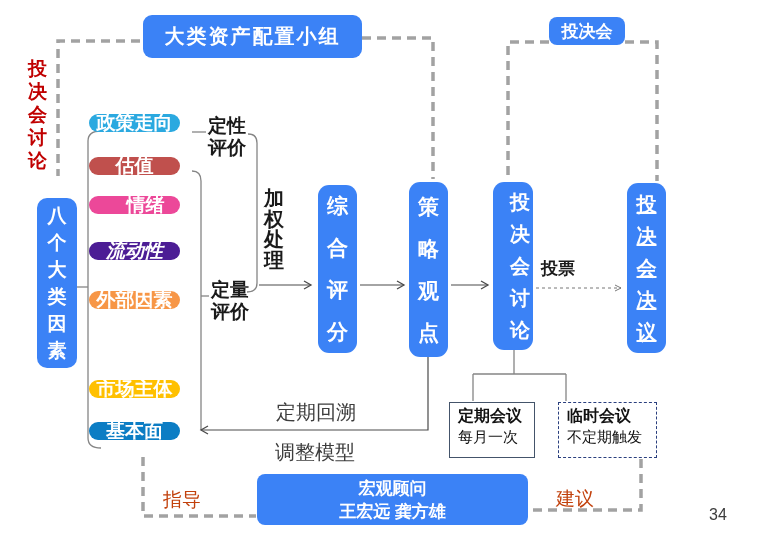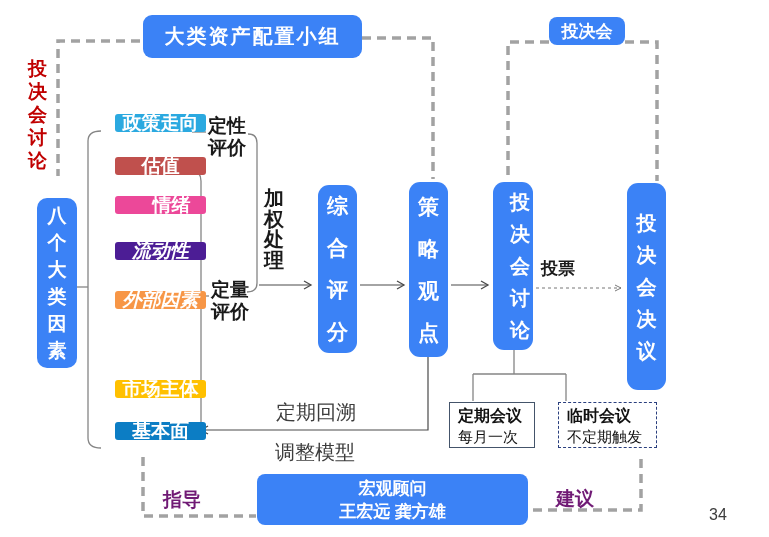--- a/index.html
+++ b/index.html
@@ -13,50 +13,50 @@
   .topbox1{left:143px;top:15px;width:219px;height:43px;border-radius:9px;font-size:20px;letter-spacing:2px;}
   .topbox2{left:549px;top:17px;width:76px;height:28px;border-radius:8px;font-size:17px;}
 
   .vtext{word-break:break-all;text-align:center;}
   .vred{position:absolute;left:27px;top:57px;width:21px;font-size:19px;line-height:23px;
         font-weight:bold;color:#c00000;}
 
   .eightbox{left:37px;top:198px;width:40px;height:170px;border-radius:10px;}
   .eightbox .vtext{width:20px;font-size:19px;line-height:27px;}
 
-  .factor{position:absolute;left:115px;width:91px;height:18px;border-radius:3px;color:#fff;
+  .factor{position:absolute;left:89px;width:91px;height:18px;border-radius:9px;color:#fff;
           font-weight:bold;font-size:19px;display:flex;align-items:center;justify-content:center;}
 
   .plabel{position:absolute;font-weight:bold;color:#1a1a1a;font-size:19px;line-height:21.5px;width:42px;}
   .wlabel{position:absolute;left:262px;top:188px;width:24px;font-size:20px;line-height:20.5px;
           font-weight:bold;color:#1a1a1a;}
 
   .pill{border-radius:11px;}
   .pill .vtext{width:22px;}
   .pill1{left:318px;top:185px;width:39px;height:168px;}
   .pill1 .vtext{font-size:21px;line-height:42px;}
   .pill2{left:409px;top:182px;width:39px;height:175px;}
   .pill2 .vtext{font-size:21px;line-height:42px;}
   .pill3{left:493px;top:182px;width:40px;height:168px;}
   .pill3 .vtext{font-size:20px;line-height:32px;margin-left:14px;}
-  .pill4{left:627px;top:183px;width:39px;height:207px;}
+  .pill4{left:627px;top:183px;width:39px;height:170px;text-decoration:underline;}
   .pill4 .vtext{font-size:20px;line-height:32px;}
 
   .votelbl{position:absolute;left:541px;top:257px;font-size:17px;font-weight:bold;color:#1a1a1a;}
   .fb{position:absolute;font-size:20px;color:#3d3d3d;}
   .fb1{left:276px;top:399px;}
   .fb2{left:275px;top:439px;}
 
-  .meet{position:absolute;top:402px;height:46px;background:#fff;padding:2px 0 0 8px;color:#111;}
+  .meet{position:absolute;top:402px;height:56px;background:#fff;padding:2px 0 0 8px;color:#111;}
   .meet .t{font-size:16px;font-weight:bold;line-height:21px;}
   .meet .d{font-size:15px;line-height:21px;}
   .meet1{left:449px;width:86px;border:1.5px solid #44546a;}
   .meet2{left:558px;width:99px;border:1.5px dashed #2a3f7e;}
 
-  .redlbl{position:absolute;font-size:19px;font-weight:bold;color:#701a75;}
+  .redlbl{position:absolute;font-size:19px;font-weight:normal;color:#c2410c;}
   .guide{left:163px;top:487px;}
   .suggest{left:556px;top:486px;}
 
   .advisor{left:257px;top:474px;width:271px;height:51px;border-radius:8px;flex-direction:column;
            font-size:17px;line-height:23px;}
 
   .pagenum{position:absolute;left:709px;top:506px;font-size:16px;color:#3d3d3d;}
 </style>
 </head>
 <body>
@@ -110,21 +110,21 @@
 
   <div class="vtext vred">投决会讨论</div>
   <div class="navybox eightbox">
     <div class="vtext">八个大类因素</div>
   </div>
 
   <div class="factor" style="top: 114px; background: rgb(43, 169, 224);">政策走向</div>
   <div class="factor" style="top: 157px; background: rgb(192, 80, 77);">估值</div>
   <div class="factor" style="top: 196px; background: #ec4899; padding-left: 22px;">情绪</div>
   <div class="factor" style="top: 242px; background: #4c1d95; font-style: italic;">流动性</div>
-  <div class="factor" style="top: 291px; background: rgb(247, 150, 70); font-style: italic;">外部因素</div>
+  <div class="factor" style="top: 291px; background: rgb(247, 150, 70);">外部因素</div>
   <div class="factor" style="top: 380px; background: rgb(255, 192, 0);">市场主体</div>
   <div class="factor" style="top: 422px; background: rgb(12, 125, 196); text-align: center;">基本面</div>
 
   <div class="plabel" style="left:208px;top:115px">定性评价</div>
   <div class="plabel" style="left:211px;top:279px">定量评价</div>
   <div class="vtext wlabel">加权处理</div>
 
   <div class="navybox pill pill1">
     <div class="vtext">综合评分</div>
   </div>

